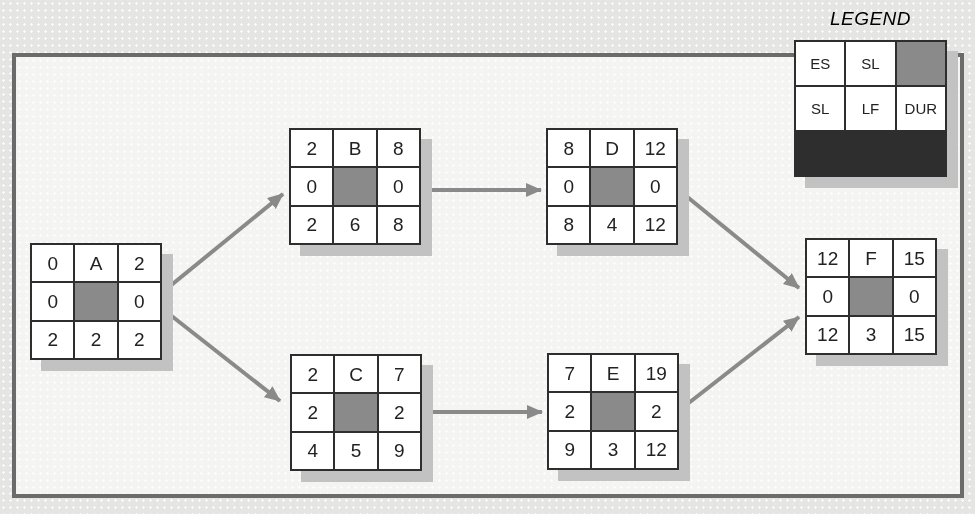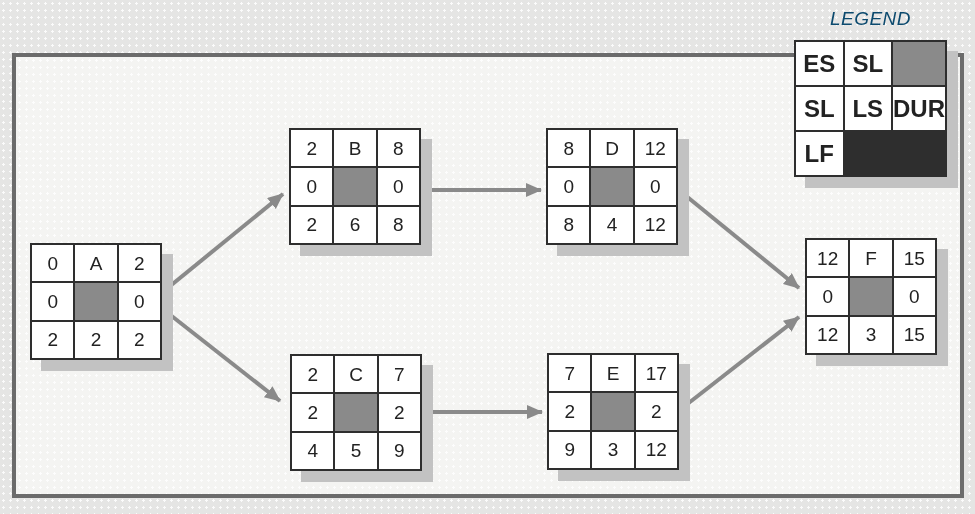--- a/index.html
+++ b/index.html
@@ -48,25 +48,25 @@
   .nA{left:30px;top:243px;}
   .nB{left:289px;top:128px;}
   .nC{left:290px;top:354px;}
   .nD{left:546px;top:128px;}
   .nE{left:547px;top:353px;}
   .nF{left:805px;top:238px;}
 
   
   .legend-title{
     position:absolute;left:794px;top:8px;width:153px;
-    text-align:center;font-style:italic;font-size:19px;color:#0c4a6e;
+    text-align:center;font-style:italic;font-size:19px;color:#000000;
     letter-spacing:0.5px;z-index:3;
   }
   .legend-box{left:794px;top:40px;width:149px;height:133px;}
-  .legend-box .cell{font-size:24px;font-weight:bold;}
+  .legend-box .cell{font-size:15px;}
 </style>
 </head>
 <body>
 
 <div class="stage">
 
   <div class="frame"></div>
 
   <svg class="arrows" xmlns="http://www.w3.org/2000/svg">
     <defs>
@@ -128,21 +128,21 @@
     <div class="cell center"></div>
     <div class="cell">0</div>
     <div class="cell">8</div>
     <div class="cell">4</div>
     <div class="cell">12</div>
   </div>
 
   <div class="node nE">
     <div class="cell">7</div>
     <div class="cell">E</div>
-    <div class="cell">17</div>
+    <div class="cell">19</div>
     <div class="cell">2</div>
     <div class="cell center"></div>
     <div class="cell">2</div>
     <div class="cell">9</div>
     <div class="cell">3</div>
     <div class="cell">12</div>
   </div>
 
   <div class="node nF">
     <div class="cell">12</div>
@@ -155,18 +155,17 @@
     <div class="cell">3</div>
     <div class="cell">15</div>
   </div>
 
   <div class="legend-title">LEGEND</div>
   <div class="legend-box">
     <div class="cell">ES</div>
     <div class="cell">SL</div>
     <div class="cell center"></div>
     <div class="cell">SL</div>
-    <div class="cell">LS</div>
+    <div class="cell">LF</div>
     <div class="cell">DUR</div>
-    <div class="cell">LF</div>
   </div>
 
 </div>
 
 </body></html>

